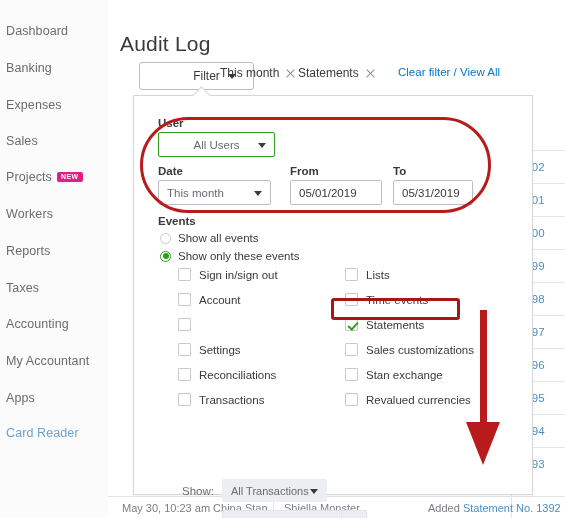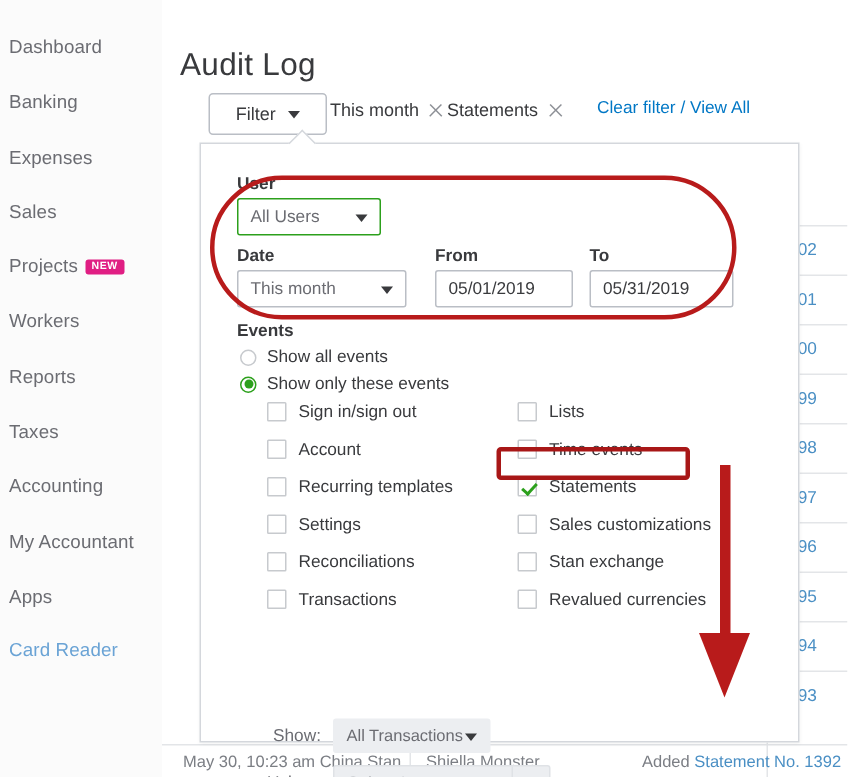--- a/index.html
+++ b/index.html
@@ -36,21 +36,21 @@
     position:absolute;left:12px;top:18px;
     font-size:21px;color:#393a3d;font-weight:normal;letter-spacing:.2px;
   }
 
   
   #filter-bar{position:absolute;left:0;top:62px;width:457px;height:34px;}
   #filter-button{
     position:absolute;left:31px;top:0;width:77px;height:26px;
     border:1px solid #babec5;border-radius:3px;background:#fff;
     color:#393a3d;font-size:12px;cursor:pointer;
-    display:flex;align-items:center;justify-content:center;gap:8px;
+    display:flex;align-items:center;justify-content:center;gap:8px;padding-left:36px;
   }
   .caret-down{
     width:0;height:0;border-left:4px solid transparent;
     border-right:4px solid transparent;border-top:5px solid #393a3d;
   }
   .chip{
     position:absolute;top:4px;font-size:12px;color:#393a3d;
     display:flex;align-items:center;gap:6px;white-space:nowrap;cursor:pointer;
   }
   .chip-x{
@@ -251,38 +251,38 @@
       <span>Statements</span>
       <span class="chip-x"></span>
     </div>
     <div id="clear-filter">Clear filter / View All</div>
   </div>
 
   <div id="filter-panel">
     <div id="panel-notch"></div>
 
     <div class="field-label" style="position:absolute;left:24px;top:21px;">User</div>
-    <div class="sel green" style="position:absolute;left:24px;top:36px;width:96px;">
+    <div class="sel green" style="position:absolute;left:24px;top:36px;width:117px;justify-content:center;">
       <span>All Users</span>
       <span class="caret"></span>
     </div>
 
     <div class="field-label" style="position:absolute;left:24px;top:69px;">Date</div>
     <div class="sel" style="position:absolute;left:24px;top:84px;width:113px;">
       <span>This month</span>
       <span class="caret"></span>
     </div>
 
     <div class="field-label" style="position:absolute;left:156px;top:69px;">From</div>
     <div class="txt" style="position:absolute;left:156px;top:84px;width:92px;">
       <span>05/01/2019</span>
     </div>
 
     <div class="field-label" style="position:absolute;left:259px;top:69px;">To</div>
-    <div class="txt" style="position:absolute;left:259px;top:84px;width:96px;">
+    <div class="txt" style="position:absolute;left:259px;top:84px;width:80px;">
       <span>05/31/2019</span>
     </div>
 
     <div class="field-label" style="position:absolute;left:24px;top:119px;">Events</div>
 
     <div class="radio-row" style="left:26px;top:136px;">
       <span class="radio"></span>
       <span class="radio-label">Show all events</span>
     </div>
     <div class="radio-row" style="left:26px;top:154px;">
@@ -293,21 +293,20 @@
     <div class="cb-row" style="left:44px;top:172px;">
       <span class="cb"></span>
       <span class="cb-label">Sign in/sign out</span>
     </div>
     <div class="cb-row" style="left:44px;top:197px;">
       <span class="cb"></span>
       <span class="cb-label">Account</span>
     </div>
     <div class="cb-row" style="left:44px;top:222px;">
       <span class="cb"></span>
-      <span class="cb-label">Recurring templates</span>
     </div>
     <div class="cb-row" style="left:44px;top:247px;">
       <span class="cb"></span>
       <span class="cb-label">Settings</span>
     </div>
     <div class="cb-row" style="left:44px;top:272px;">
       <span class="cb"></span>
       <span class="cb-label">Reconciliations</span>
     </div>
     <div class="cb-row" style="left:44px;top:297px;">

